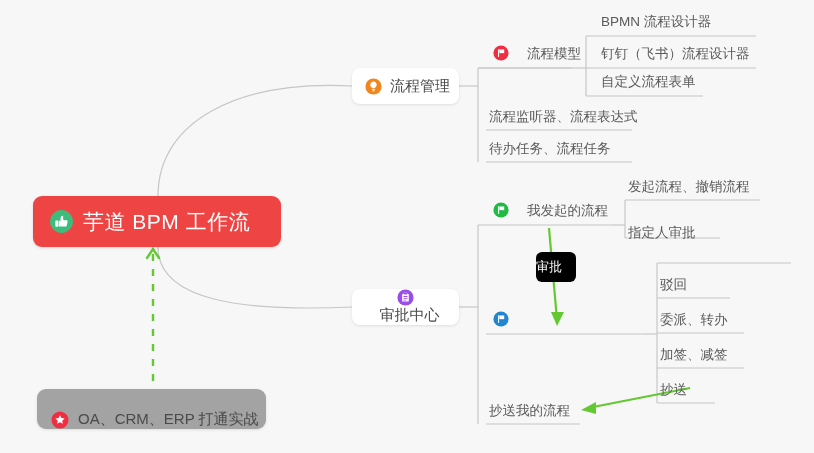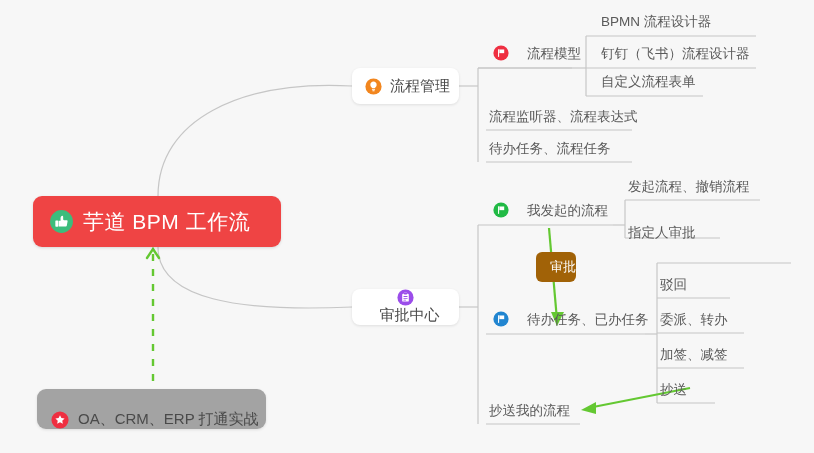--- a/index.html
+++ b/index.html
@@ -68,22 +68,22 @@
     padding-bottom:4px;
     box-sizing:border-box;
     z-index:4;
   }
   .leaf .label{line-height:18px;}
   .leaf.withicon .label{margin-left:18px;}
 
   
   #chip-approve{
     position:absolute;left:536px;top:252px;width:40px;height:30px;
-    background:#a16207;border-radius:6px;
-    display:flex;align-items:center;justify-content:flex-end;
+    background:#000000;border-radius:6px;
+    display:flex;align-items:center;justify-content:flex-start;
     z-index:8;
   }
   #chip-approve .label{color:#ffffff;font-size:13px;white-space:nowrap;}
 </style>
 </head>
 <body>
 
 <div id="canvas">
 
   <svg id="links" viewBox="0 0 814 453">
@@ -219,21 +219,20 @@
   </div>
 
   <div class="leaf withicon" style="left:493px;top:311px;">
     <span class="ic" style="width:16px;height:16px;margin-bottom:1px;">
       <svg width="16" height="16" viewBox="0 0 20 20">
         <circle cx="10" cy="10" r="9.5" fill="#2185d0"></circle>
         <rect x="6.3" y="5.0" width="1.35" height="10" rx="0.6" fill="#ffffff"></rect>
         <path d="M7.9 5.6h6.1v4.6H7.9z" fill="#ffffff"></path>
       </svg>
     </span>
-    <span class="label">待办任务、已办任务</span>
   </div>
 
   <div class="leaf" style="left:489px;top:402px;">
     <span class="label">抄送我的流程</span>
   </div>
 
   <div class="leaf" style="left:628px;top:178px;">
     <span class="label">发起流程、撤销流程</span>
   </div>
   <div class="leaf" style="left:628px;top:216px;margin-top:8px;">

